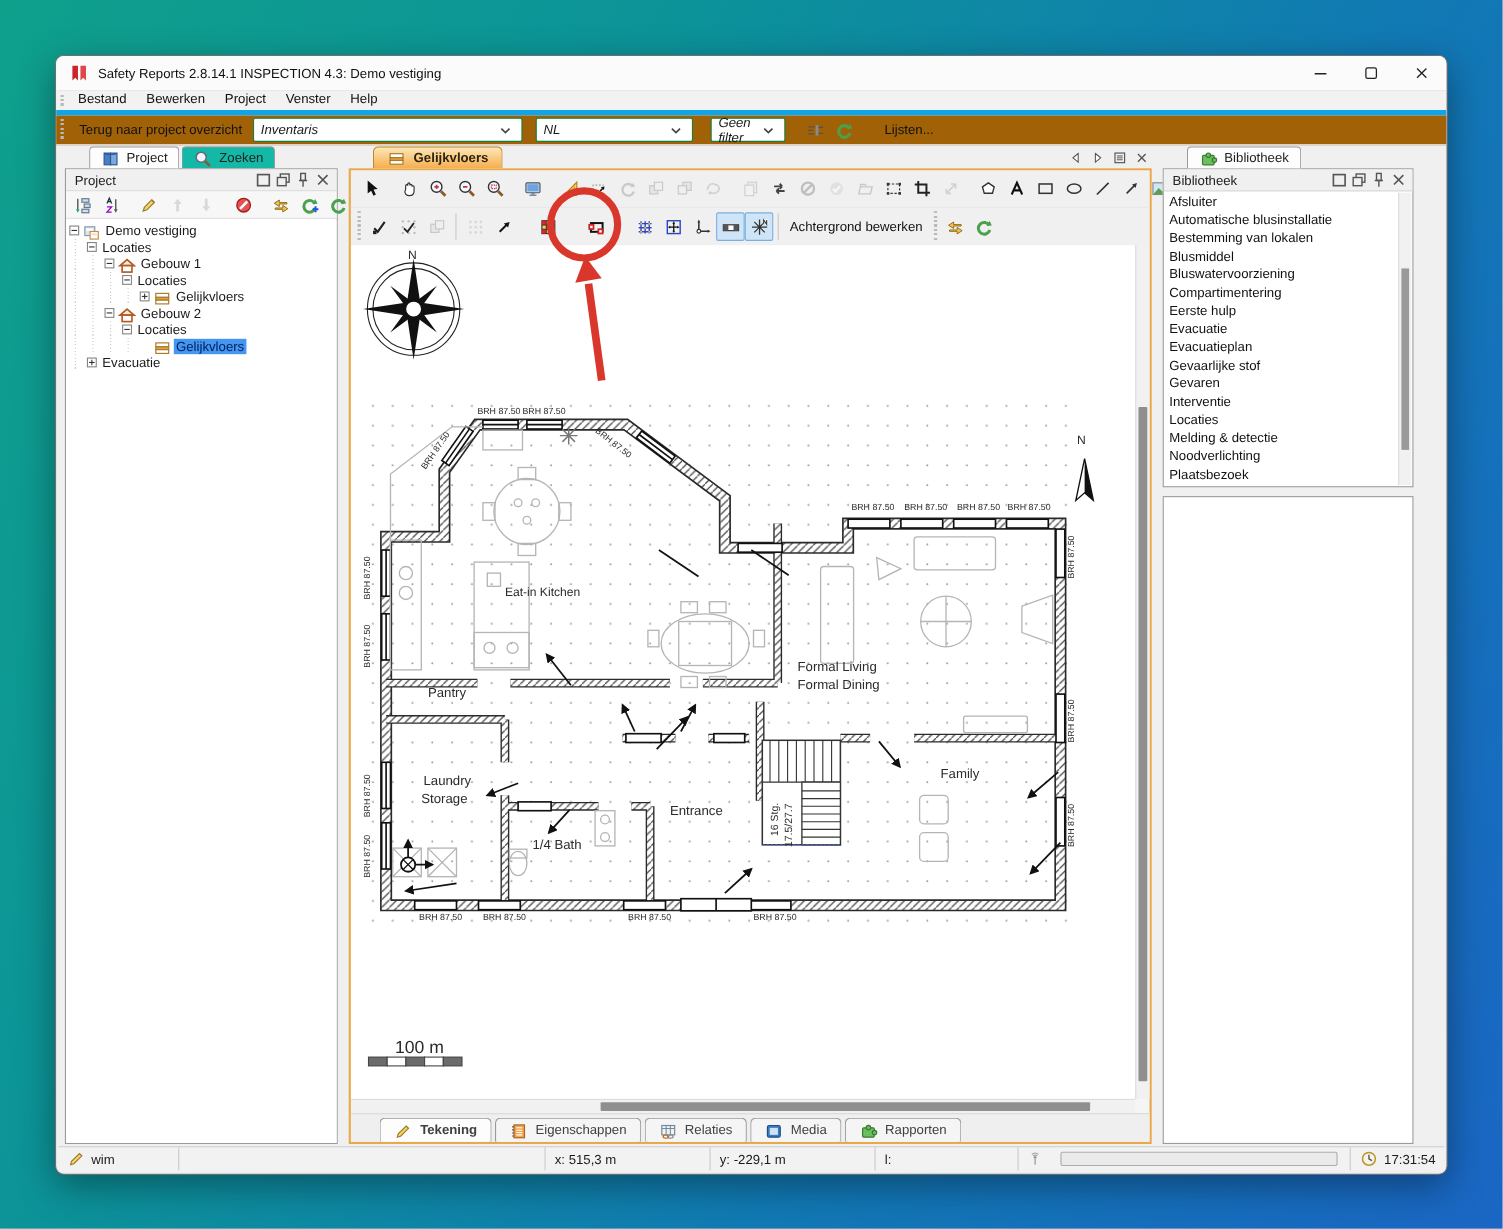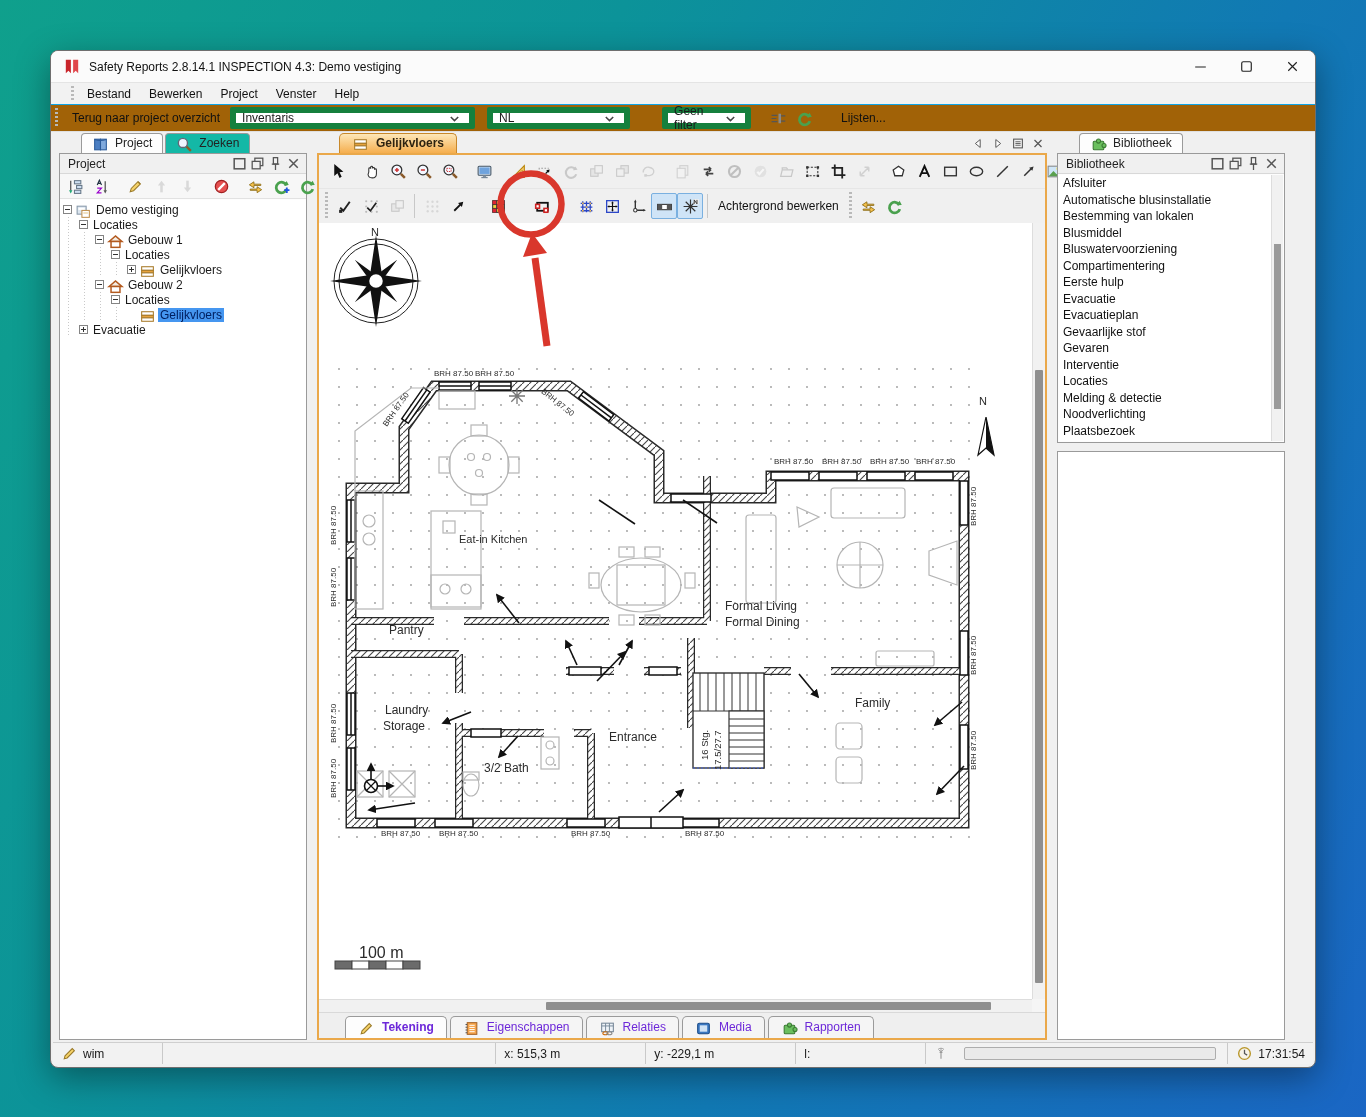--- a/index.html
+++ b/index.html
@@ -11,35 +11,35 @@
             box-shadow:0 10px 34px rgba(0,0,0,.38); overflow:hidden; }
   
   .titlebar { position:absolute; left:0; top:0; right:0; height:32px; background:#fbfbfb;
               display:flex; align-items:center; border-bottom:1px solid #e4e4e4; }
   .titlebar .appicon { margin:0 8px 0 12px; width:18px; height:18px; }
   .title-text { font-size:12px; color:#111; }
   .winbtns { margin-left:auto; display:flex; height:100%; }
   .winbtn { width:46px; height:100%; display:flex; align-items:center; justify-content:center; }
   
   .menubar { position:absolute; left:0; top:32px; right:0; height:22px; background:#f2f2f2;
-             display:flex; align-items:center; border-bottom:1px solid #0ea5e9;padding-left:16px; }
+             display:flex; align-items:flex-start; border-bottom:5px solid #0ea5e9; }
   .menu-item { padding:2px 9px; color:#111; }
   
   .toolbar { position:absolute; left:0; top:54px; right:0; height:27px; background:#a16207;
              display:flex; align-items:center; border-bottom:1px solid #e0e0e0; }
   .grip { width:7px; align-self:stretch; margin:3px 2px;
           background:repeating-linear-gradient(to bottom,#b9b9b9 0 2px,transparent 2px 4px);
           background-size:3px 100%; background-repeat:no-repeat; background-position:2px 0; }
   .flatbtn { padding:3px 10px; color:#111; white-space:nowrap; }
   .combo { display:flex; align-items:center; height:22px; background:#fff;
-           border:6px solid #15803d; border-radius:2px; padding:0 6px; margin-right:12px; }
+           border:1px solid #15803d; border-radius:2px; padding:0 6px; margin-right:12px;font-style:italic; }
   .combo .cv { flex:1; }
   .combo-inventory { width:245px; }
   .combo-lang { width:143px; margin-left:0; }
-  .combo-filter { width:89px; margin-left:20px; }
+  .combo-filter { width:68px; margin-left:4px; }
   .tbspace { width:14px; }
   
   .content { position:absolute; left:0; top:81px; right:0; bottom:26px; }
   .dock-tabs { display:flex; align-items:flex-end; height:21px; padding-left:22px; }
   .dock-tab { display:flex; align-items:center; gap:4px; padding:2px 10px 3px; margin-right:2px;
               border:1px solid #9a9a9a; border-bottom:none; border-radius:4px 4px 0 0;
               background:#14b8a6; color:#222; }
   .dock-tab.active { background:#fdfdfd; position:relative; z-index:2; }
   .panel { background:#fdfdfd; border:1px solid #9a9a9a; }
   .panel-header { height:20px; display:flex; align-items:center; padding:0 4px 0 8px;
@@ -89,21 +89,21 @@
   .fp-label { position:absolute; white-space:nowrap; color:#2b2b2b; transform-origin:0 0; }
   .vscroll { position:absolute; right:0; top:68px; bottom:39px; width:13px; background:#f1f1f1; border-left:1px solid #ddd; }
   .vthumb { position:absolute; left:2px; right:2px; top:19%; height:79%; background:#8f8f8f; border-radius:1px; }
   .hscroll { position:absolute; left:0; right:13px; bottom:26px; height:13px; background:#f1f1f1; border-top:1px solid #ddd; }
   .hthumb { position:absolute; top:2px; bottom:2px; left:227px; width:445px; background:#8f8f8f; border-radius:1px; }
   
   .bottom-tabs { position:absolute; left:0; right:0; bottom:0; height:26px; background:#efefef;
                  display:flex; align-items:flex-end; padding-left:26px; border-top:1px solid #d9d9d9; }
   .btab { display:flex; align-items:center; gap:5px; padding:3px 12px 4px; margin-right:3px;
           border:1px solid #9a9a9a; border-bottom:none; border-radius:5px 5px 0 0;
-          background:#f5f5f5; color:#6d28d9; }
+          background:#f5f5f5; color:#404040; }
   .btab.active { background:#fdfdfd; font-weight:bold; }
   
   .right-dock { position:absolute; left:1006px; top:0; width:228px; bottom:1px; }
   .lib-panel { position:absolute; left:0; top:21px; right:0; height:290px; }
   .lib-list { position:absolute; left:1px; top:21px; right:1px; bottom:1px; background:#fff; overflow:hidden; }
   .lib-row { height:16.5px; line-height:16.5px; padding-left:4px; color:#111; white-space:nowrap; }
   .lib-scroll { position:absolute; right:0; top:0; bottom:0; width:12px; background:#f1f1f1; border-left:1px solid #ddd; }
   .lib-thumb { position:absolute; left:2px; right:2px; top:26%; height:62%; background:#9a9a9a; }
   .empty-panel { position:absolute; left:0; top:319px; right:0; bottom:0; background:#fff; border:1px solid #9a9a9a; }
   
@@ -953,21 +953,21 @@
               <div class="fp-label" style="left: 650px; top: 452px; font-size: 8px; transform: rotate(-90deg);">BRH 87.50</div>
               <div class="fp-label" style="left: 650px; top: 547px; font-size: 8px; transform: rotate(-90deg);">BRH 87.50</div>
               <div class="fp-label" style="left: 62px; top: 606px; font-size: 8px;">BRH 87.50</div>
               <div class="fp-label" style="left: 120px; top: 606px; font-size: 8px;">BRH 87.50</div>
               <div class="fp-label" style="left: 252px; top: 606px; font-size: 8px;">BRH 87.50</div>
               <div class="fp-label" style="left: 366px; top: 606px; font-size: 8px;">BRH 87.50</div>
               <div class="fp-label" style="left: 140px; top: 310px; font-size: 11px;">Eat-in Kitchen</div>
               <div class="fp-label" style="left: 70px; top: 400px; font-size: 12px;">Pantry</div>
               <div class="fp-label" style="left: 66px; top: 480px; font-size: 12px;">Laundry</div>
               <div class="fp-label" style="left: 64px; top: 496px; font-size: 12px;">Storage</div>
-              <div class="fp-label" style="left: 165px; top: 538px; font-size: 12px;">3/2 Bath</div>
+              <div class="fp-label" style="left: 165px; top: 538px; font-size: 12px;">1/4 Bath</div>
               <div class="fp-label" style="left: 290px; top: 507px; font-size: 12px;">Entrance</div>
               <div class="fp-label" style="left: 406px; top: 376px; font-size: 12px;">Formal Living</div>
               <div class="fp-label" style="left: 406px; top: 392px; font-size: 12px;">Formal Dining</div>
               <div class="fp-label" style="left: 536px; top: 473px; font-size: 12px;">Family</div>
               <div class="fp-label" style="left: 380px; top: 537px; font-size: 9.5px; transform: rotate(-90deg);">16 Stg.</div>
               <div class="fp-label" style="left: 393px; top: 547px; font-size: 9.5px; transform: rotate(-90deg);">17.5/27.7</div>
               <div class="fp-label" style="left: 660px; top: 172px; font-size: 11px;">N</div>
               <div class="fp-label" style="left: 40px; top: 721px; font-size: 16px;">100 m</div>
             </div>
         </div>

